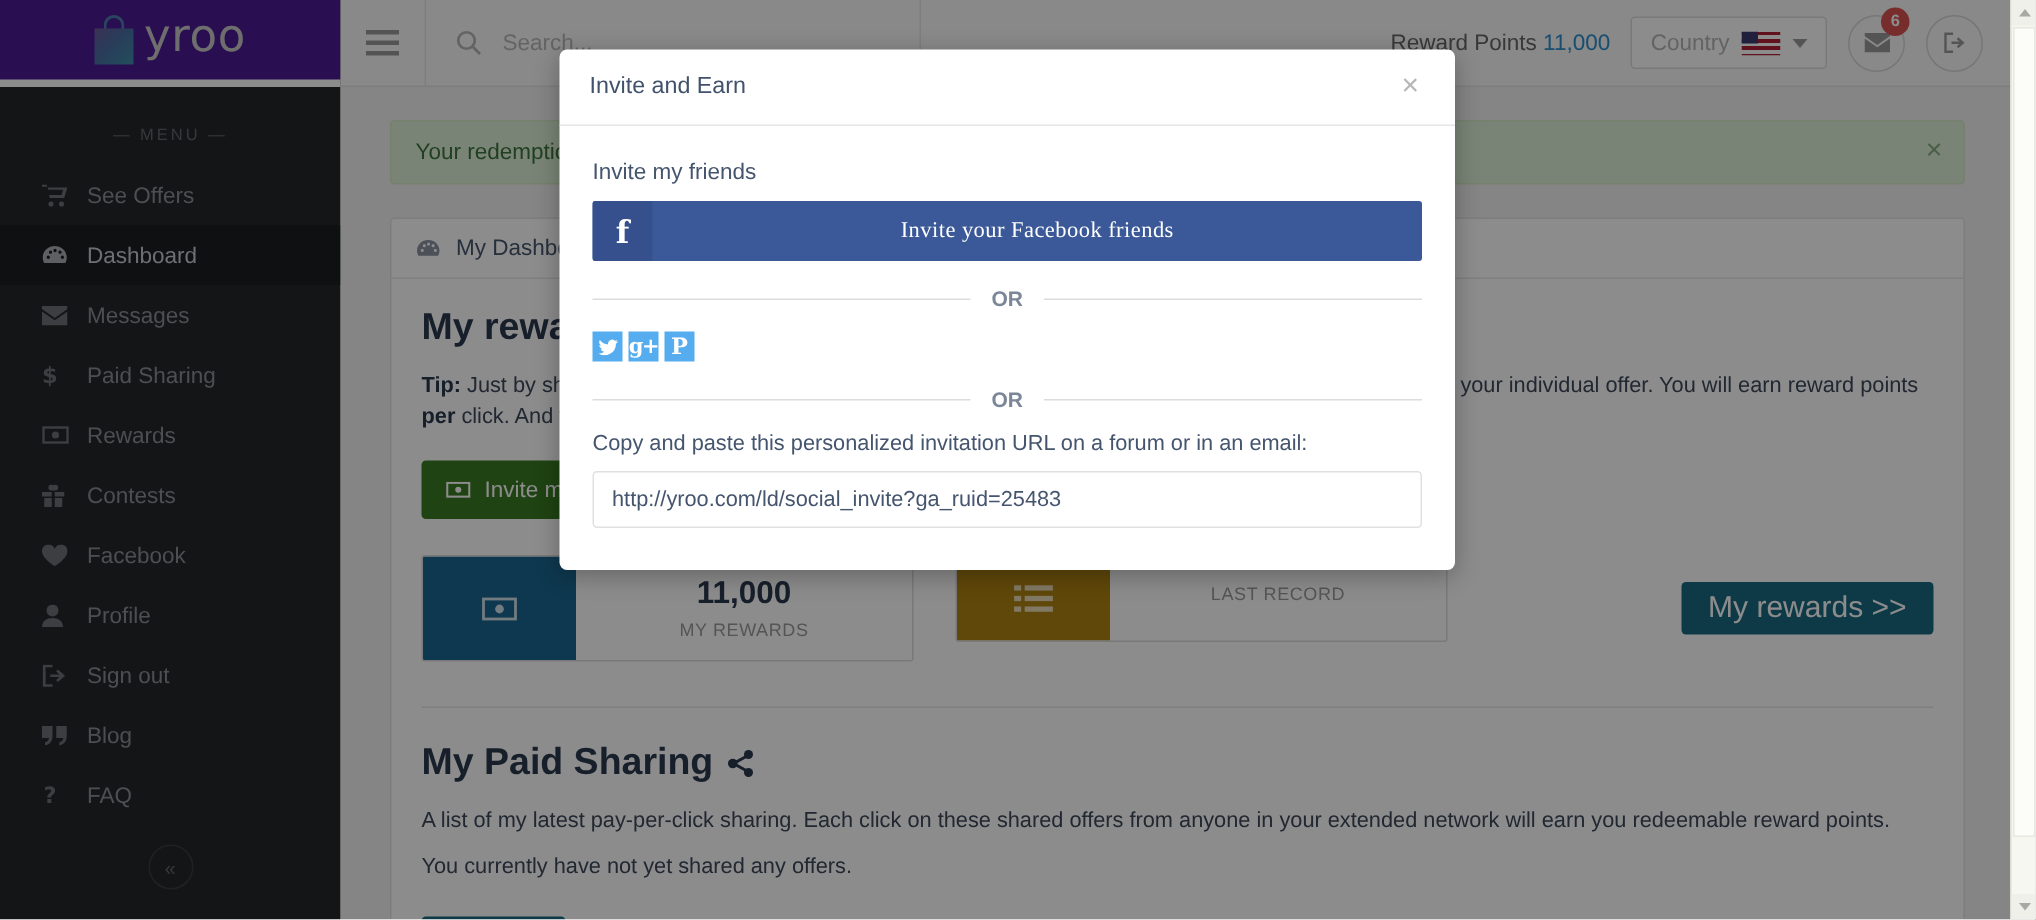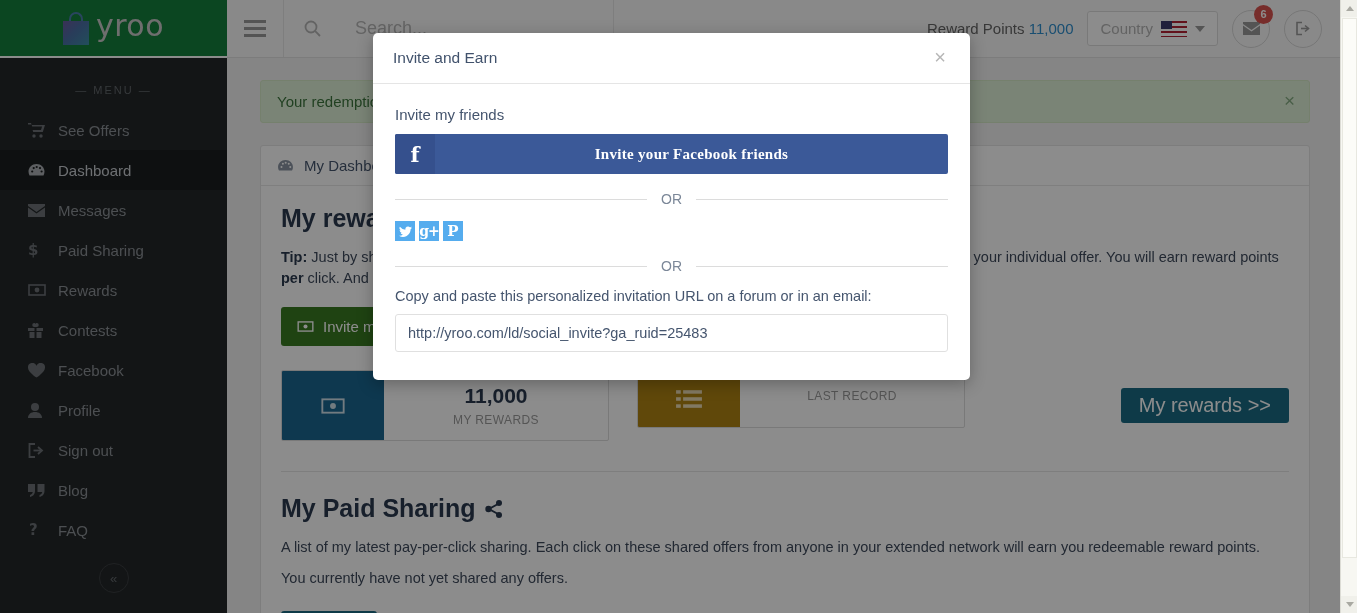--- a/index.html
+++ b/index.html
@@ -30,25 +30,25 @@
   
   #sidebar {
     position: absolute;
     left: 0; top: 0;
     width: 227px;
     height: 613px;
     background: #242729;
   }
   #brand {
     height: 58px;
-    background: #15803d;
-    display: flex;
-    align-items: center;
-    justify-content: center;
-    border-bottom: 2px solid #ffffff;
+    background: #4c1d95;
+    display: flex;
+    align-items: center;
+    justify-content: center;
+    border-bottom: 5px solid #ffffff;
   }
   .logo-bag {
     width: 26px; height: 33px;
     position: relative;
     margin-right: 7px;
   }
   .logo-bag .body {
     position: absolute;
     left: 0; bottom: 0;
     width: 26px; height: 24px;
@@ -151,25 +151,24 @@
   }
   #search-icon {
     color: #b5b5b5;
     margin-right: 12px;
     display:flex;
   }
   #search-input {
     border: none;
     outline: none;
     background: transparent;
-    font-size: 18px;
+    font-size: 15px;
     color: #555;
     width: 100%;
     font-family: "Liberation Sans", sans-serif;
-    margin-left: 20px;
   }
   #search-input::placeholder { color: #b7b7b7; }
   #topbar-right {
     margin-left: auto;
     display: flex;
     align-items: center;
     padding-right: 18px;
     gap: 14px;
   }
   #reward-points {
@@ -462,31 +461,32 @@
     font-family: "DejaVu Serif", serif;
     line-height: 1;
   }
   #fb-label {
     flex: 1;
     display: flex;
     align-items: center;
     justify-content: center;
     color: #fff;
     font-size: 15px;
-    font-weight: bold;
+    font-weight: normal;
     font-family: "Liberation Serif", serif;
     letter-spacing: .3px;
   }
   .or-divider {
     display: flex;
     align-items: center;
     gap: 14px;
     margin: 17px 0 14px 0;
     color: #7b8798;
     font-size: 14px;
+    font-weight: bold;
   }
   .or-divider::before,
   .or-divider::after {
     content: "";
     flex: 1;
     height: 1px;
     background: #dcdcdc;
   }
   .or-divider .or-txt { flex: 0 0 auto; }
   #social-row {

